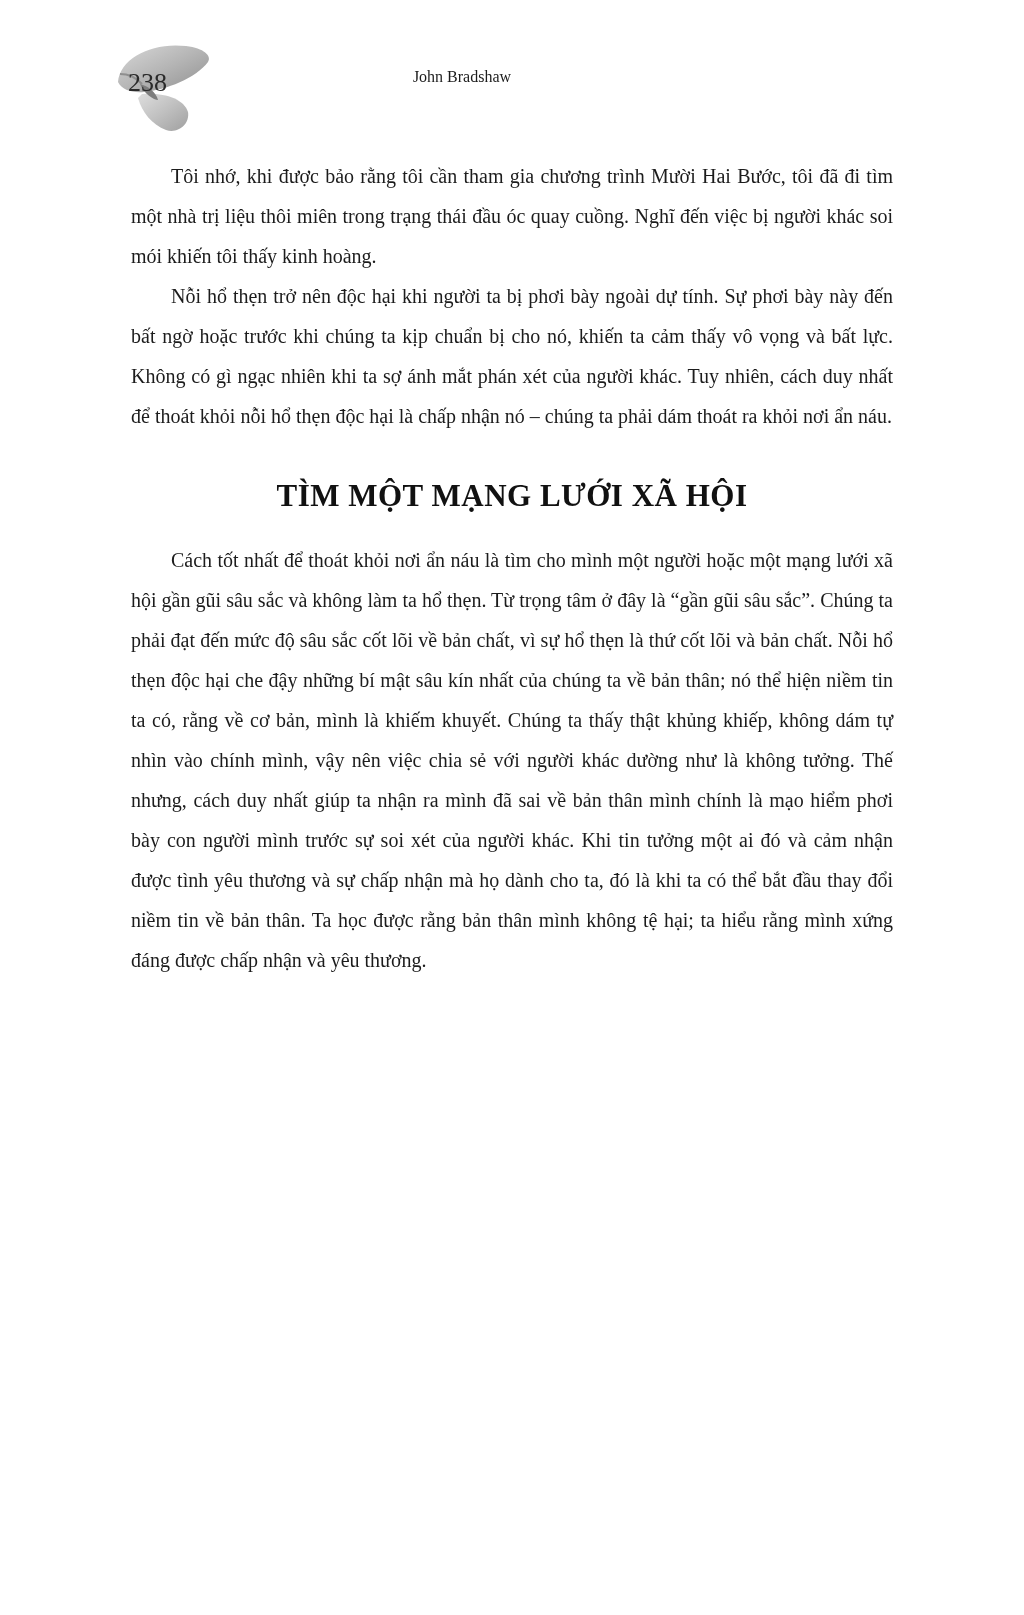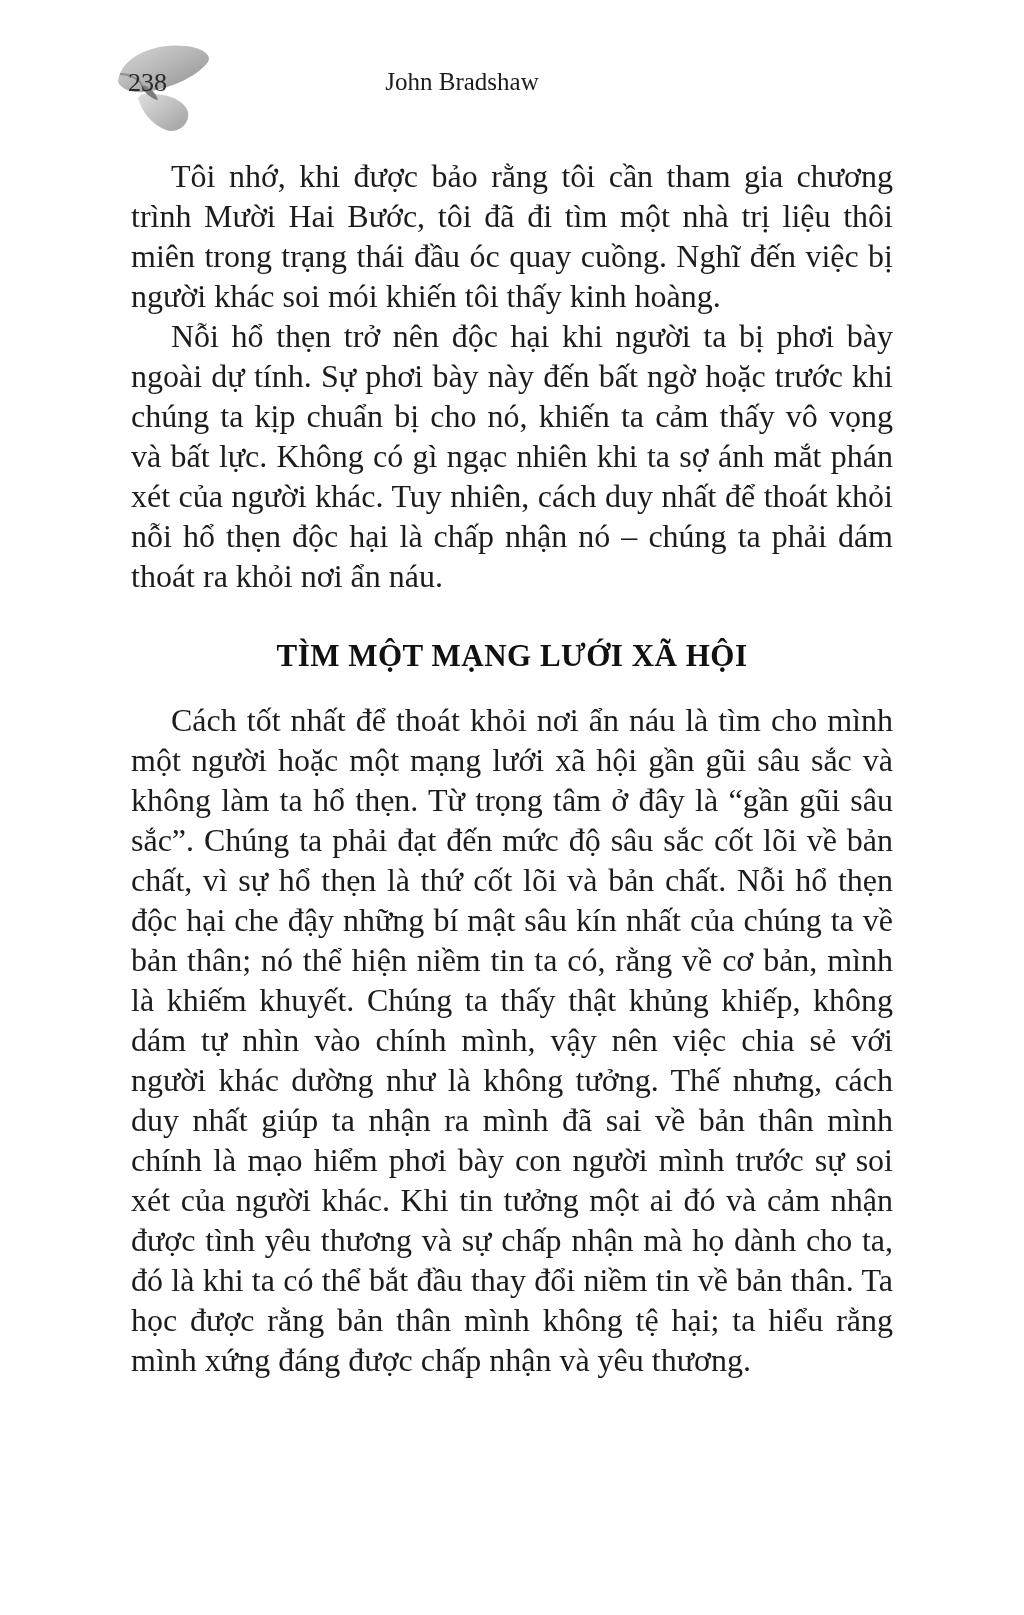--- a/index.html
+++ b/index.html
@@ -29,32 +29,32 @@
     top: 68px;
     font-size: 26px;
     color: #2a2a2a;
   }
   .running-title {
     position: absolute;
     left: 0;
     right: 0;
     top: 68px;
     text-align: center;
-    font-size: 25px;
+    font-size: 16px;
     color: #1c1c1c;
   }
   .content {
     position: absolute;
     top: 156px;
     left: 131px;
     width: 762px;
   }
   .content p {
     margin: 0;
-    font-size: 32px;
+    font-size: 20px;
     line-height: 40px;
     text-align: justify;
     text-indent: 40px;
     color: #1c1c1c;
   }
   .section-heading {
     margin: 42px 0 26px 0;
     text-align: center;
     font-size: 31px;
     font-weight: bold;

